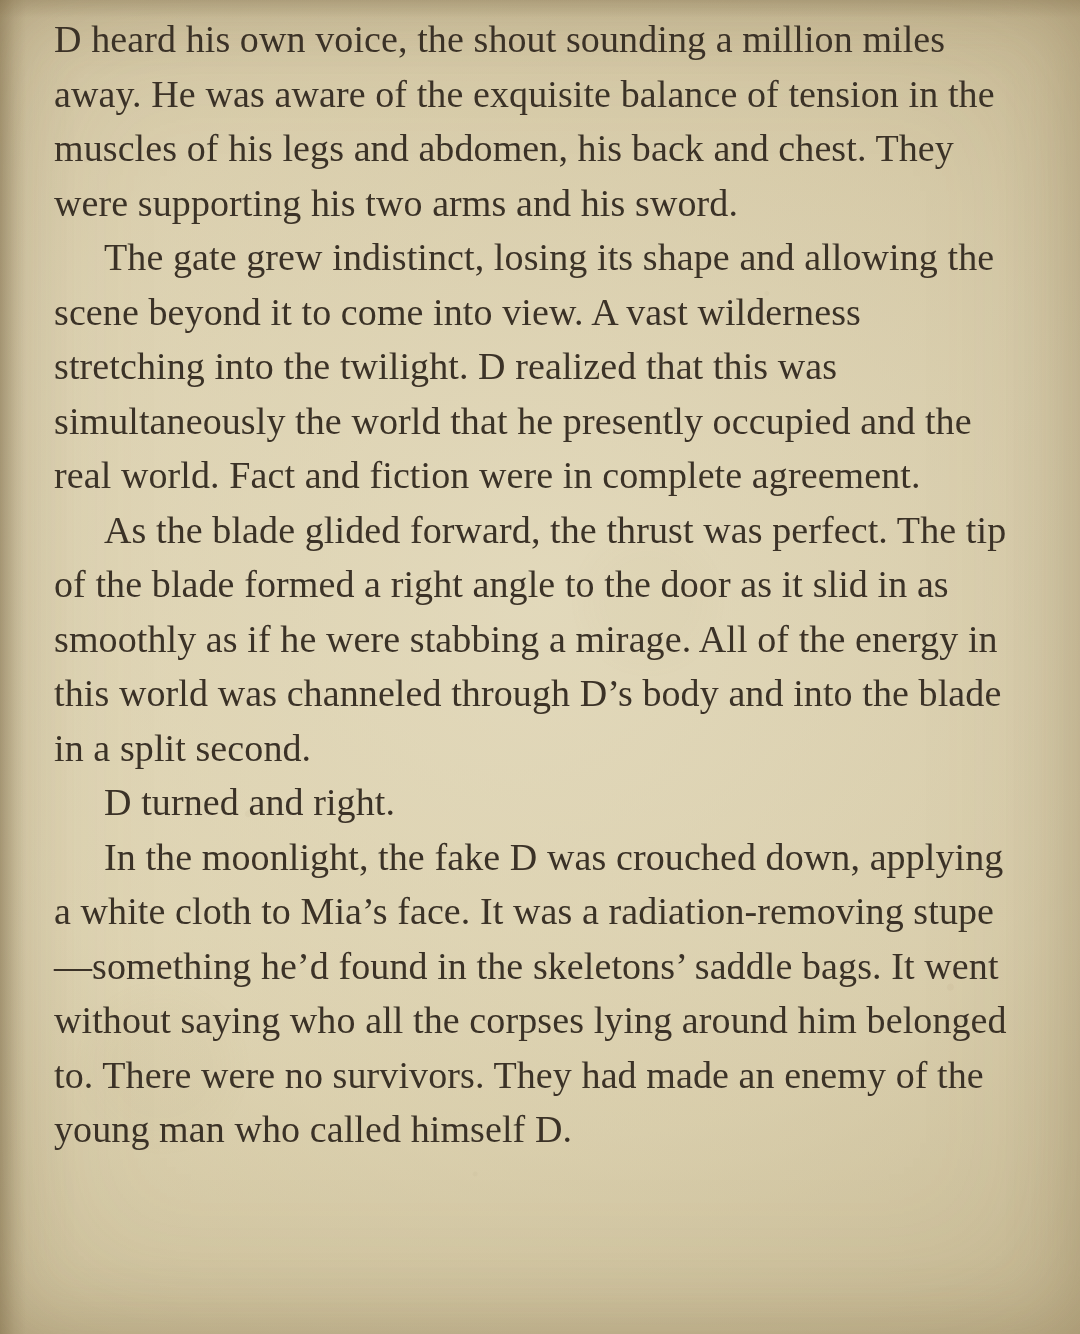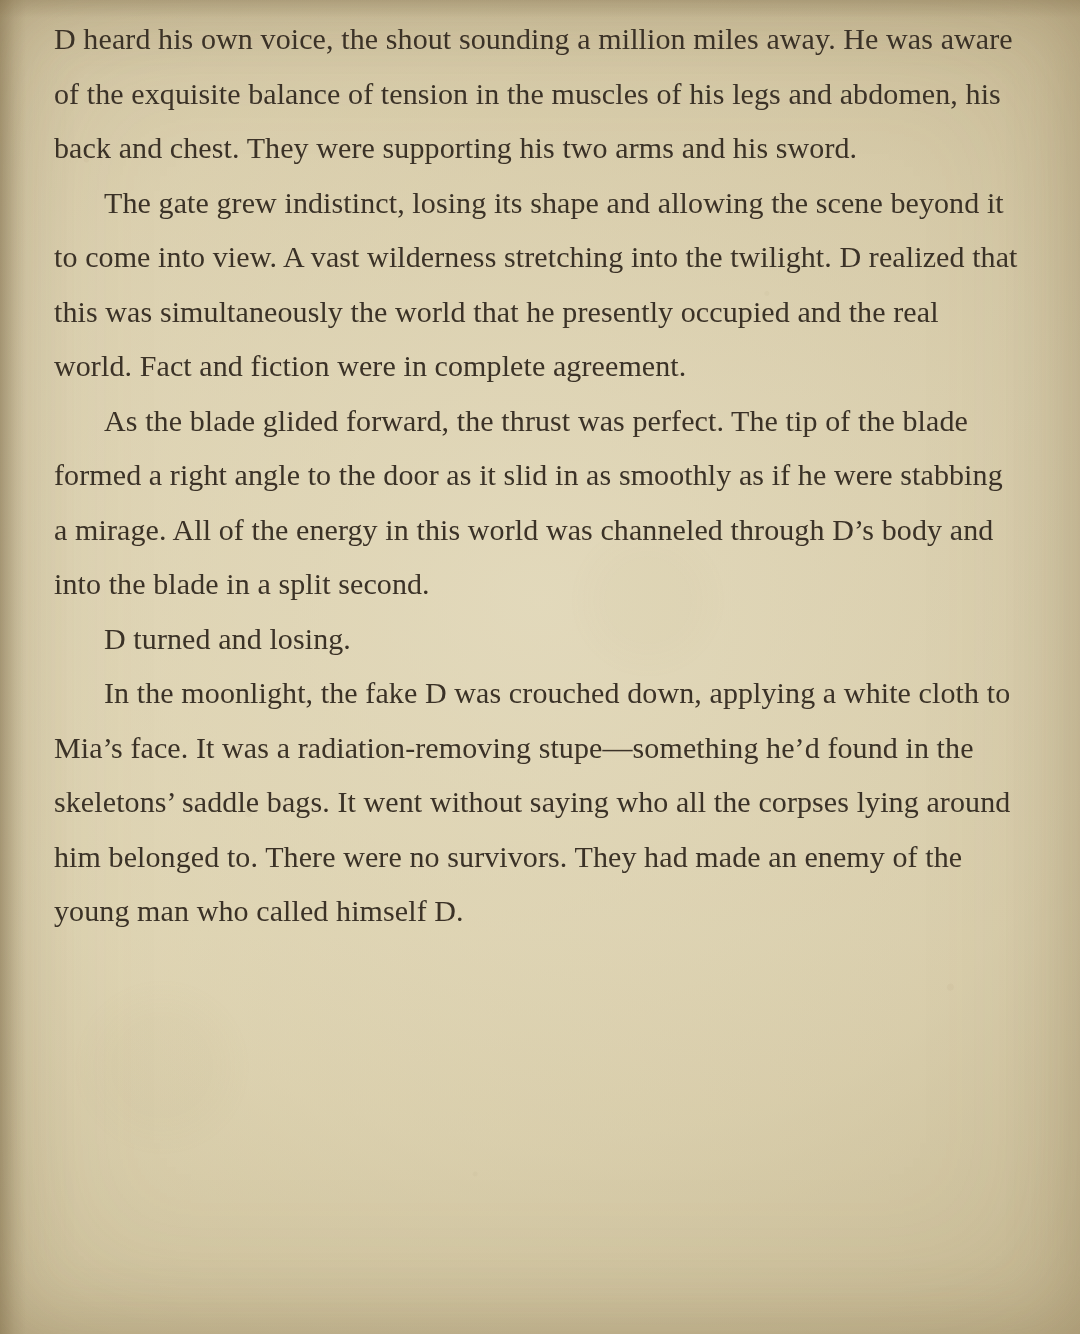--- a/index.html
+++ b/index.html
@@ -61,21 +61,21 @@
     left: 0; right: 0; top: 0;
     height: 18px;
     pointer-events: none;
     background: linear-gradient(180deg, rgba(108,90,55,0.22) 0%, rgba(108,90,55,0) 100%);
   }
   #text-body {
     position: relative;
     z-index: 2;
     padding: 12px 62px 0 54px;
     color: #3b3227;
-    font-size: 30px;
+    font-size: 38px;
     line-height: 54.5px;
     text-align: left;
     letter-spacing: 0.1px;
   }
   #text-body p {
     margin: 0;
     text-indent: 0;
   }
   #text-body p.indent {
     text-indent: 50px;
@@ -87,16 +87,16 @@
 <div id="page">
   <div id="grain"></div>
   <div id="left-edge"></div>
   <div id="top-edge"></div>
   <div id="vignette"></div>
 
   <div id="text-body">
     <p>D heard his own voice, the shout sounding a million miles away. He was aware of the exquisite balance of tension in the muscles of his legs and abdomen, his back and chest. They were supporting his two arms and his sword.</p>
     <p class="indent">The gate grew indistinct, losing its shape and allowing the scene beyond it to come into view. A vast wilderness stretching into the twilight. D realized that this was simultaneously the world that he presently occupied and the real world. Fact and fiction were in complete agreement.</p>
     <p class="indent">As the blade glided forward, the thrust was perfect. The tip of the blade formed a right angle to the door as it slid in as smoothly as if he were stabbing a mirage. All of the energy in this world was channeled through D’s body and into the blade in a split second.</p>
-    <p class="indent">D turned and losing.</p>
+    <p class="indent">D turned and right.</p>
     <p class="indent">In the moonlight, the fake D was crouched down, applying a white cloth to Mia’s face. It was a radiation-removing stupe—something he’d found in the skeletons’ saddle bags. It went without saying who all the corpses lying around him belonged to. There were no survivors. They had made an enemy of the young man who called himself D.</p>
   </div>
 </div>
 
 </body></html>

